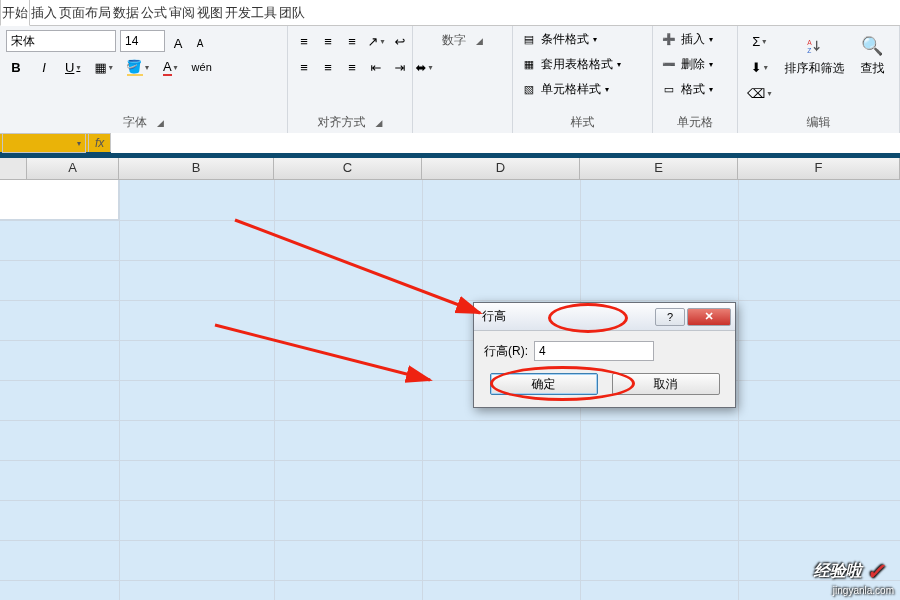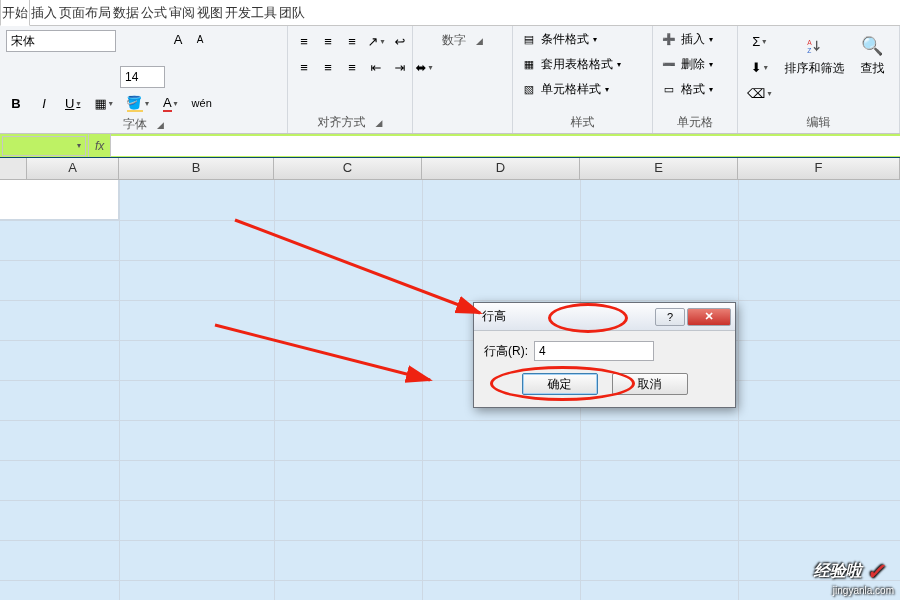--- a/index.html
+++ b/index.html
@@ -9,38 +9,38 @@
   .tabs { display: flex; background: #fff; border-bottom: 1px solid #c6c6c6; font-size: 13px; height: 26px; }
   .tab { padding: 4px 1px; cursor: pointer; color: #333; }
   .tab.active { background: #fff; border: 1px solid #c6c6c6; border-bottom: 1px solid #fff; border-top: none; margin-bottom: -1px; }
   
   
   .ribbon { display: flex; background: #f2f4f7; border-bottom: 1px solid #c6c6c6; height: 108px; }
   .group { border-right: 1px solid #d4d8de; padding: 4px 6px 2px 6px; display: flex; flex-direction: column; justify-content: space-between; }
   .group-label-row { display: flex; justify-content: center; align-items: center; gap: 10px; font-size: 12px; color: #555; padding-top: 2px; }
   .dialog-launcher { font-size: 9px; color: #666; cursor: pointer; }
   .controls { display: flex; flex-direction: column; gap: 4px; }
-  .row { display: flex; align-items: flex-start; gap: 4px; }
+  .row { display: flex; align-items: flex-end; gap: 4px; }
   
   .font-name { width: 110px; height: 22px; border: 1px solid #abadb3; font-size: 12px; padding: 2px 4px; background: #fff; }
-  .font-size { width: 45px; height: 22px; border: 1px solid #abadb3; font-size: 12px; padding: 2px 4px; background: #fff; margin-top: 36px; }
+  .font-size { width: 45px; height: 22px; border: 1px solid #abadb3; font-size: 12px; padding: 2px 4px; background: #fff; }
   .tiny-btn { width: 18px; height: 18px; display: inline-flex; align-items: center; justify-content: center; font-size: 11px; cursor: pointer; }
   .btn { min-width: 20px; height: 22px; display: inline-flex; align-items: center; justify-content: center; font-size: 13px; cursor: pointer; padding: 0 3px; }
   .dd::after { content: "▾"; font-size: 8px; margin-left: 2px; color: #555; }
   
   .number-fmt { width: 80px; height: 22px; border: 1px solid #abadb3; font-size: 12px; padding: 2px 4px; background: #fff; }
   
   .style-item, .cell-item, .edit-item { display: flex; align-items: center; gap: 4px; font-size: 12px; cursor: pointer; padding: 1px 2px; }
   .icon-sq { width: 16px; height: 16px; display: inline-flex; align-items: center; justify-content: center; font-size: 11px; }
   
   .big-btn { display: flex; flex-direction: column; align-items: center; justify-content: center; font-size: 12px; cursor: pointer; padding: 2px 4px; }
   .big-btn .ico { width: 28px; height: 28px; display: flex; align-items: center; justify-content: center; font-size: 18px; }
   
   
-  .fbar { display: flex; align-items: center; border-bottom: 1px solid #0c4a6e; height: 24px; background: #bef264; }
+  .fbar { display: flex; align-items: center; border-bottom: 6px solid #0c4a6e; height: 24px; background: #eab308; }
   .name-box { width: 84px; height: 20px; border: 1px solid #c6c6c6; margin: 0 2px 0 2px; display: flex; align-items: center; padding: 0 4px; font-size: 12px; }
   .name-box::after { content: "▾"; font-size: 8px; margin-left: auto; color: #555; }
   .fx { padding: 0 6px; font-style: italic; font-size: 12px; color: #555; cursor: pointer; border-left: 1px solid #c6c6c6; border-right: 1px solid #c6c6c6; height: 100%; display:flex; align-items:center; }
   .formula-input { flex: 1; height: 20px; border: none; padding: 0 4px; font-size: 12px; }
   
   
   .grid { position: relative; }
   .col-headers { display: flex; height: 22px; }
   .corner { width: 27px; background: #e8e8e8; border: 1px solid #b6b6b6; border-left:none; border-top:none;}
   .col-h { flex: none; background: linear-gradient(#f3f3f3, #dedede); border-right: 1px solid #b6b6b6; border-bottom: 1px solid #b6b6b6; text-align: center; font-size: 13px; color: #333; line-height: 20px; font-family: Arial; }
@@ -51,21 +51,21 @@
   
   
   .dialog { position: absolute; left: 473px; top: 302px; width: 263px; background: #f0f0f0; border: 1px solid #6a6f78; box-shadow: 2px 3px 10px rgba(0,0,0,.4); font-size: 12px; }
   .titlebar { height: 28px; background: linear-gradient(#fdfdfe, #e0e6ef); display: flex; align-items: center; padding: 0 4px 0 8px; border-bottom: 1px solid #c0c5cc; justify-content: flex-end; }
   .titlebar .ttl { flex: 1; }
   .tbtn { width: 30px; height: 18px; margin-left: 2px; display:flex; align-items:center; justify-content:center; font-size:11px; cursor:pointer; border:1px solid #9fa6b1; background: linear-gradient(#f7f9fc,#dfe4eb); border-radius:2px;}
   .tbtn.close { background: linear-gradient(#e97e73,#c9312b); color:#fff; font-weight:bold; width:44px;}
   .dlg-body { padding: 10px 10px 4px 10px; display:flex; align-items:center; gap:6px;}
   .dlg-body input { width: 120px; height: 20px; border: 1px solid #abadb3; padding: 0 4px; font-size:12px;}
   .dlg-btns { display:flex; gap:14px; justify-content:center; padding: 8px 10px 12px 10px; }
-  .dlg-btn { width: 76px; height: 22px; border:1px solid #888; background: linear-gradient(#fdfdfd,#e3e3e3); cursor:pointer; font-size:12px; border-radius:2px;}
+  .dlg-btn { width: 108px; height: 22px; border:1px solid #888; background: linear-gradient(#fdfdfd,#e3e3e3); cursor:pointer; font-size:12px; border-radius:2px;}
   .dlg-btn.primary { border:1px solid #3c7fb1; box-shadow:0 0 0 1px #a3d1f5 inset;}
   
   
   .arrow { position:absolute; pointer-events:none; }
   .circle-anno { position:absolute; border:3px solid #e21; border-radius:50%; pointer-events:none; }
   
   .watermark { position:absolute; right:6px; bottom:4px; color:#fff; font-weight:bold; font-style:italic; font-size:16px; text-shadow:1px 1px 2px #000,-1px -1px 2px #000; font-family: Arial; }
   .watermark .sub { display:block; font-size:10px; font-weight:normal; font-style:normal;margin-left:19px;}
   .watermark .chk { color:#d33; font-size:22px; vertical-align:middle;}
   

